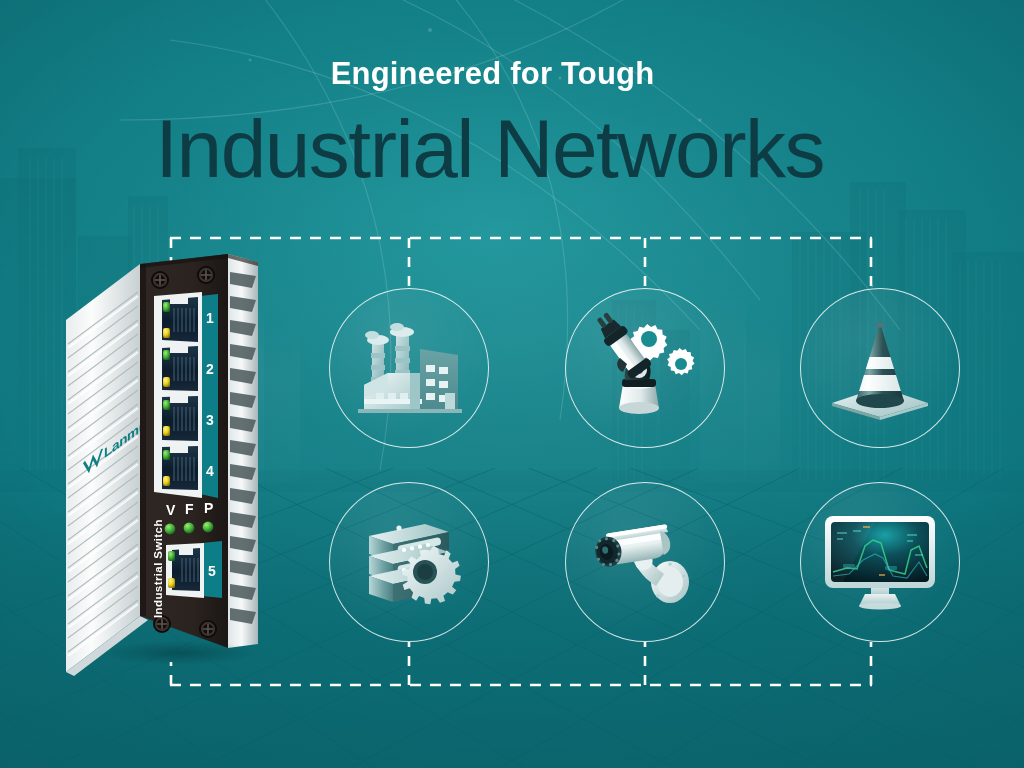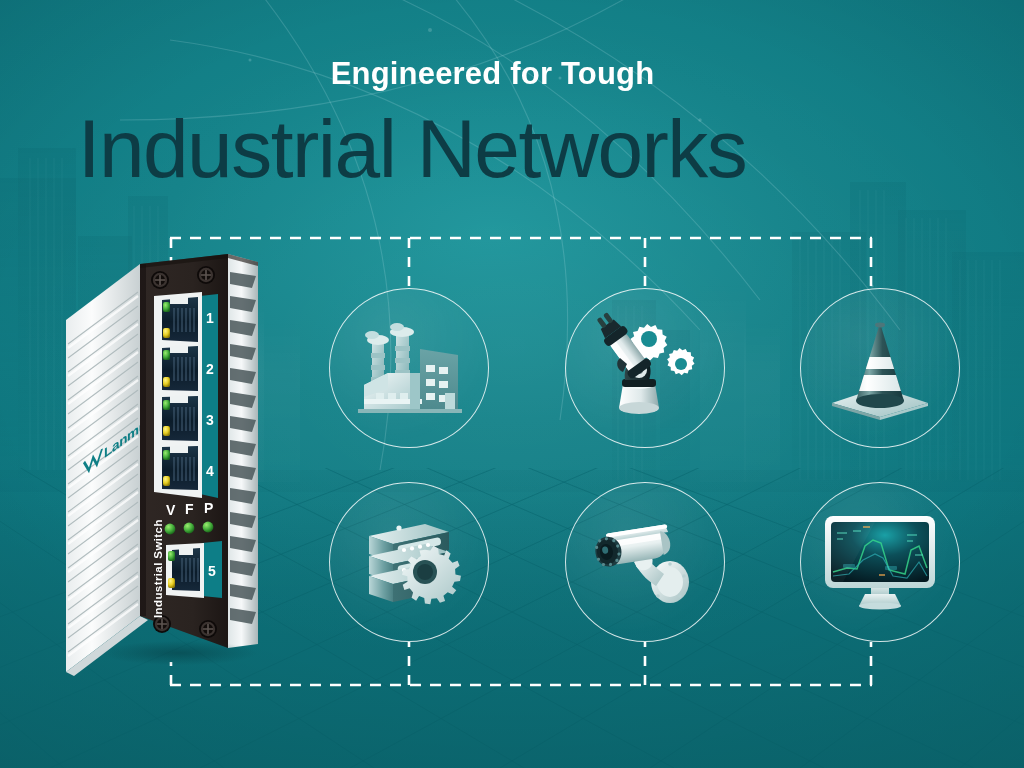--- a/index.html
+++ b/index.html
@@ -42,21 +42,21 @@
     top: 56px; left: 0; width: 985px;
     text-align: center;
     color: #ffffff;
     font-size: 31px;
     font-weight: bold;
     letter-spacing: .2px;
   }
   .title {
     position: absolute;
     top: 108px; left: 0; width: 824px;
-    text-align: center;
+    text-align: right;
     color: #0d3c45;
     font-size: 82px;
     font-weight: normal;
     letter-spacing: -1.5px;
     line-height: 1;
   }
 
   
   .connectors { position:absolute; inset:0; }
 

